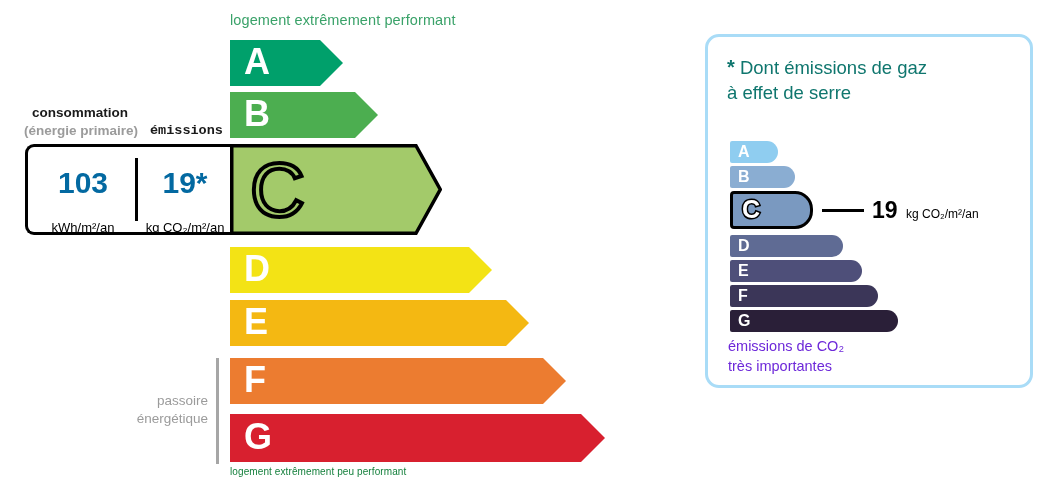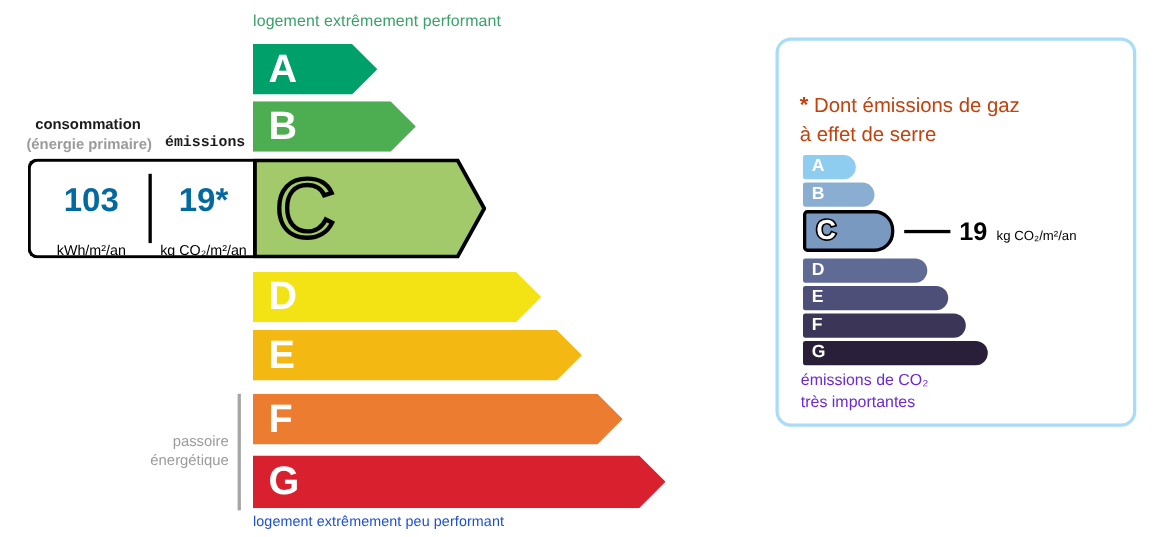--- a/index.html
+++ b/index.html
@@ -13,21 +13,21 @@
   }
   .stage{position:absolute;left:0;top:0;width:1059px;height:488px;border-radius:28px;}
 
   
   .dpe-caption-top{
     position:absolute;left:230px;top:12px;
     font-size:14.5px;color:#3aa269;letter-spacing:.1px;white-space:nowrap;
   }
   .dpe-caption-bottom{
     position:absolute;left:230px;top:466px;
-    font-size:13px;color:#1d4ed8;letter-spacing:.1px;white-space:nowrap;
+    font-size:10px;color:#15803d;letter-spacing:.1px;white-space:nowrap;
   }
 
   .bar{position:absolute;}
   .bar svg{display:block;}
   .bar .letter{
     position:absolute;left:14px;top:50%;transform:translateY(-52%);
     color:#ffffff;font-size:36px;font-weight:bold;line-height:1;
   }
 
   
@@ -59,21 +59,21 @@
     font-size:13.5px;color:#9b9b9b;line-height:18px;
   }
 
   
   .co2-panel{
     position:absolute;left:705px;top:34px;width:328px;height:354px;
     border:3px solid #a9dcf7;border-radius:14px;background:#fff;box-sizing:border-box;
   }
   .co2-title{
     position:absolute;left:727px;top:55px;width:280px;
-    font-size:18.5px;color:#c2410c;line-height:25px;margin-top:28px;
+    font-size:18.5px;color:#0f766e;line-height:25px;
   }
   .co2-title .star{font-weight:bold;font-size:20px;}
   .co2-top-label{
     position:absolute;left:728px;top:118px;font-size:13.5px;color:#b9e0f6;white-space:nowrap;
   }
   .co2-bot-label{
     position:absolute;left:728px;top:336px;font-size:14.5px;color:#6d28d9;line-height:20px;
   }
   .co2bar{position:absolute;left:730px;border-radius:3px 16px 16px 3px;height:22px;}
   .co2bar .l{

